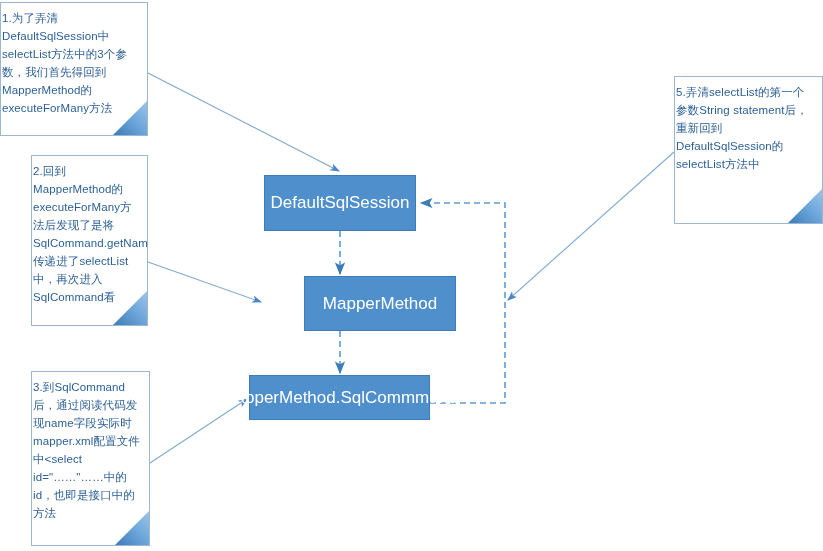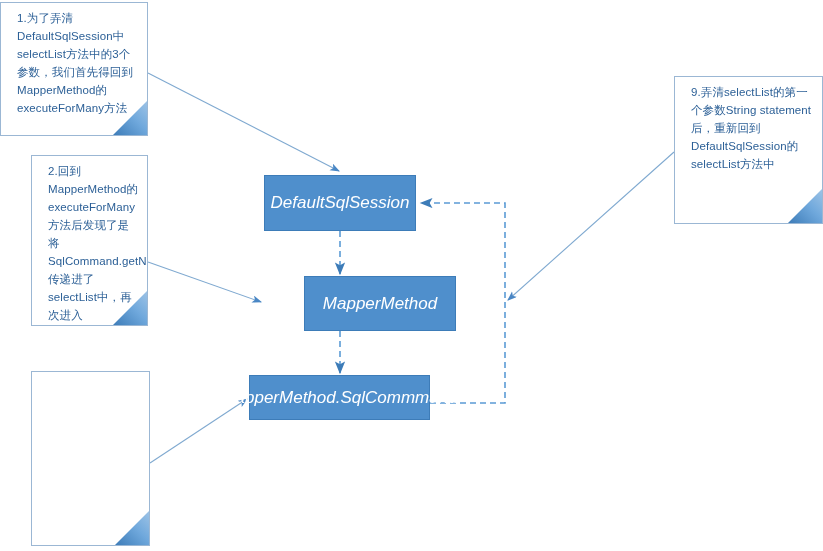--- a/index.html
+++ b/index.html
@@ -24,21 +24,21 @@
   
   .note {
     position: absolute;
     box-sizing: border-box;
     background: #ffffff;
     border: 1px solid #9bb7d4;
     color: #2b5f96;
     font-size: 11.5px;
     line-height: 18px;
     letter-spacing: 0.1px;
-    padding: 6px 7px 6px 16px;
+    padding: 6px 7px 6px 1px;
     overflow: hidden;
     z-index: 5;
   }
   .note .fold-shade {
     position: absolute;
     right: 0;
     bottom: 0;
     width: 34px;
     height: 34px;
     background: linear-gradient(225deg, #9dc3e6 0%, #6fa8dc 45%, #3d7cb8 100%);
@@ -58,21 +58,20 @@
     border: 1px solid #3d7cb8;
     color: #ffffff;
     display: flex;
     align-items: center;
     justify-content: center;
     text-align: center;
     font-size: 17px;
     line-height: 24px;
     padding: 2px 4px;
     z-index: 4;
-    font-style: italic;
   }
   #box-session  { left: 264px; top: 175px; width: 152px; height: 56px; }
   #box-mapper   { left: 264px; top: 276px; width: 152px; height: 55px; margin-left: 40px; }
   #box-sqlcmd   { left: 249px; top: 375px; width: 181px; height: 45px; }
 </style>
 </head>
 <body>
 
 <svg id="canvas" viewBox="0 0 823 551" xmlns="http://www.w3.org/2000/svg">
   <defs>
@@ -103,25 +102,26 @@
   <span>1.为了弄清DefaultSqlSession中selectList方法中的3个参数，我们首先得回到MapperMethod的executeForMany方法</span>
   <span class="fold-shade"></span>
 </div>
 
 <div class="note" id="note-2">
   <span>2.回到MapperMethod的executeForMany方法后发现了是将SqlCommand.getName传递进了selectList中，再次进入SqlCommand看</span>
   <span class="fold-shade"></span>
 </div>
 
 <div class="note" id="note-3">
+  <span>3.到SqlCommand后，通过阅读代码发现name字段实际时mapper.xml配置文件中&lt;select id="……"……中的id，也即是接口中的方法</span>
   <span class="fold-shade"></span>
 </div>
 
 <div class="note" id="note-4">
-  <span>9.弄清selectList的第一个参数String statement后，重新回到DefaultSqlSession的selectList方法中</span>
+  <span>5.弄清selectList的第一个参数String statement后，重新回到DefaultSqlSession的selectList方法中</span>
   <span class="fold-shade"></span>
 </div>
 
 <div class="box" id="box-session">
   <span>DefaultSqlSession</span>
 </div>
 
 <div class="box" id="box-mapper">
   <span>MapperMethod</span>
 </div>

